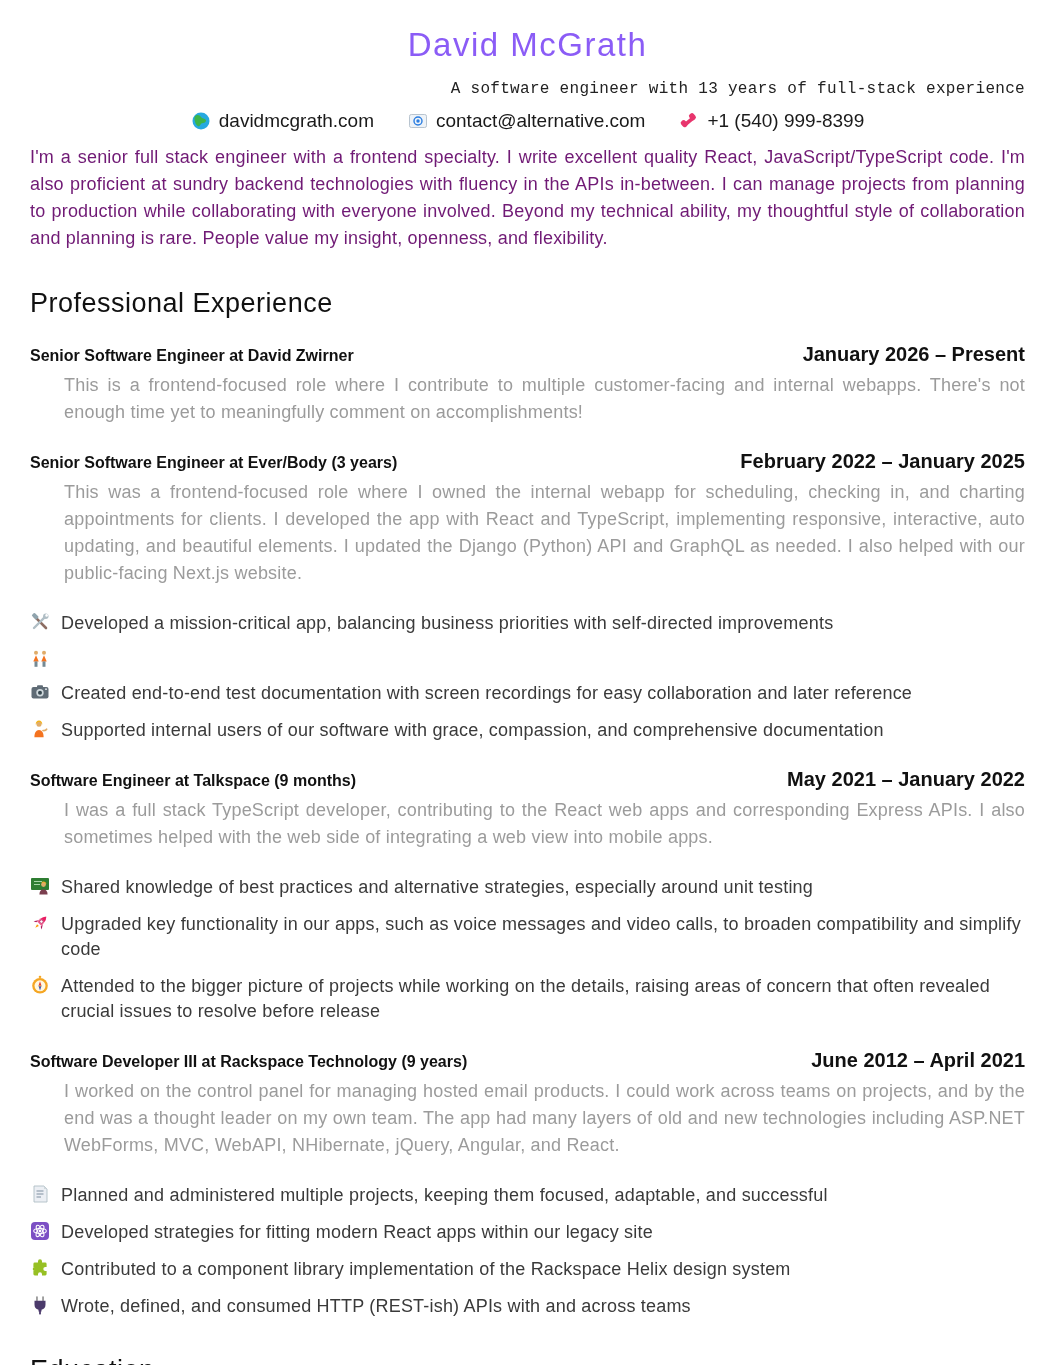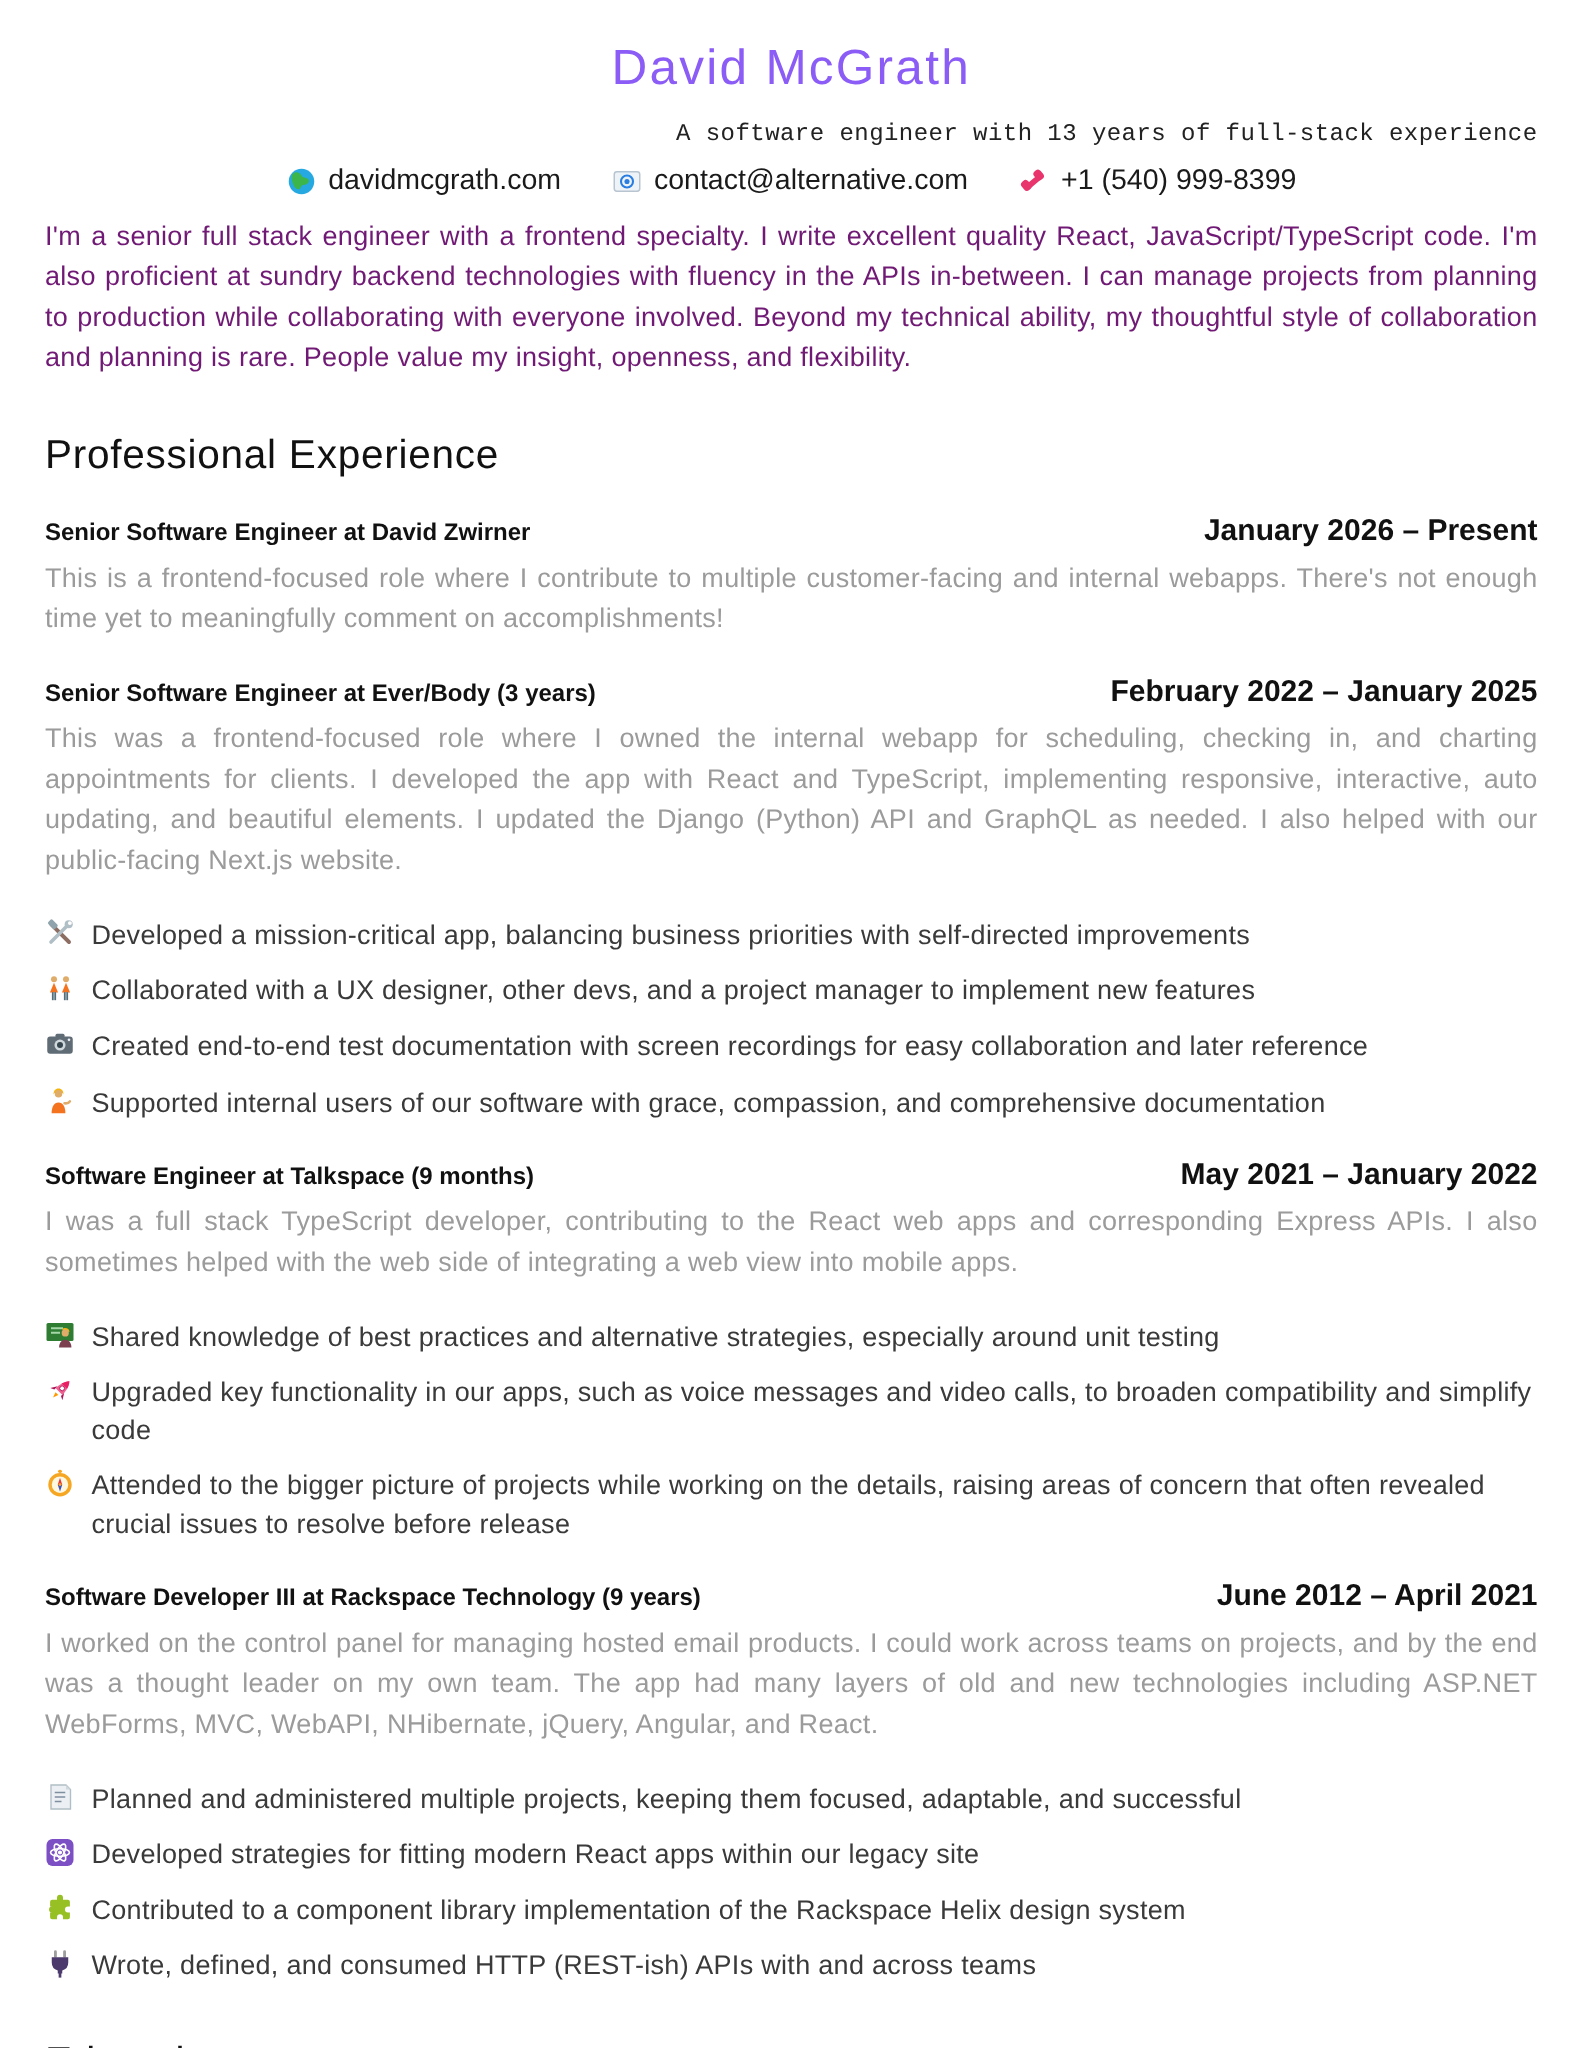--- a/index.html
+++ b/index.html
@@ -75,20 +75,21 @@
   }
   .job-title   { font-size: 16px; font-weight: 700; color: #111; }
   .job-dates   { font-size: 20px; font-weight: 700; color: #111; white-space: nowrap; }
   .job-desc {
     margin-top: 6px;
     font-size: 18px;
     line-height: 1.5;
     color: #9b9b9b;
     text-align: justify;
     letter-spacing: .2px;
+    margin-left: 34px;
   }
   .bullets { margin-top: 24px; }
   .bullet {
     display: flex;
     align-items: flex-start;
     gap: 11px;
     margin-bottom: 12px;
   }
   .bullet .icon { margin-top: 1px; }
   .bullet-text {
@@ -177,21 +178,20 @@
               <circle cx="6" cy="3.8" r="2" fill="#e0ac69"></circle>
               <path d="M3.3 12.6 L6 6.2 L8.7 12.6 Z" fill="#f4731f"></path>
               <rect x="4.6" y="12.4" width="1.2" height="5.4" fill="#546e7a"></rect>
               <rect x="6.2" y="12.4" width="1.2" height="5.4" fill="#546e7a"></rect>
               <circle cx="14" cy="3.8" r="2" fill="#e0ac69"></circle>
               <path d="M11.3 12.6 L14 6.2 L16.7 12.6 Z" fill="#f4731f"></path>
               <rect x="12.6" y="12.4" width="1.2" height="5.4" fill="#546e7a"></rect>
               <rect x="14.2" y="12.4" width="1.2" height="5.4" fill="#546e7a"></rect>
             </svg>
         </span>
-        <span class="bullet-text">Collaborated with a UX designer, other devs, and a project manager to implement new features</span>
       </div>
       <div class="bullet">
         <span class="icon">
           <svg viewBox="0 0 20 20">
               <rect x="7" y="3.2" width="6" height="3.2" rx="1" fill="#5f6b75"></rect>
               <rect x="1.5" y="5" width="17" height="11.5" rx="2" fill="#5f6b75"></rect>
               <circle cx="10" cy="10.7" r="3.7" fill="#cfd8dc"></circle>
               <circle cx="10" cy="10.7" r="2" fill="#37474f"></circle>
               <circle cx="16" cy="7.2" r="0.9" fill="#eceff4"></circle>
             </svg>

